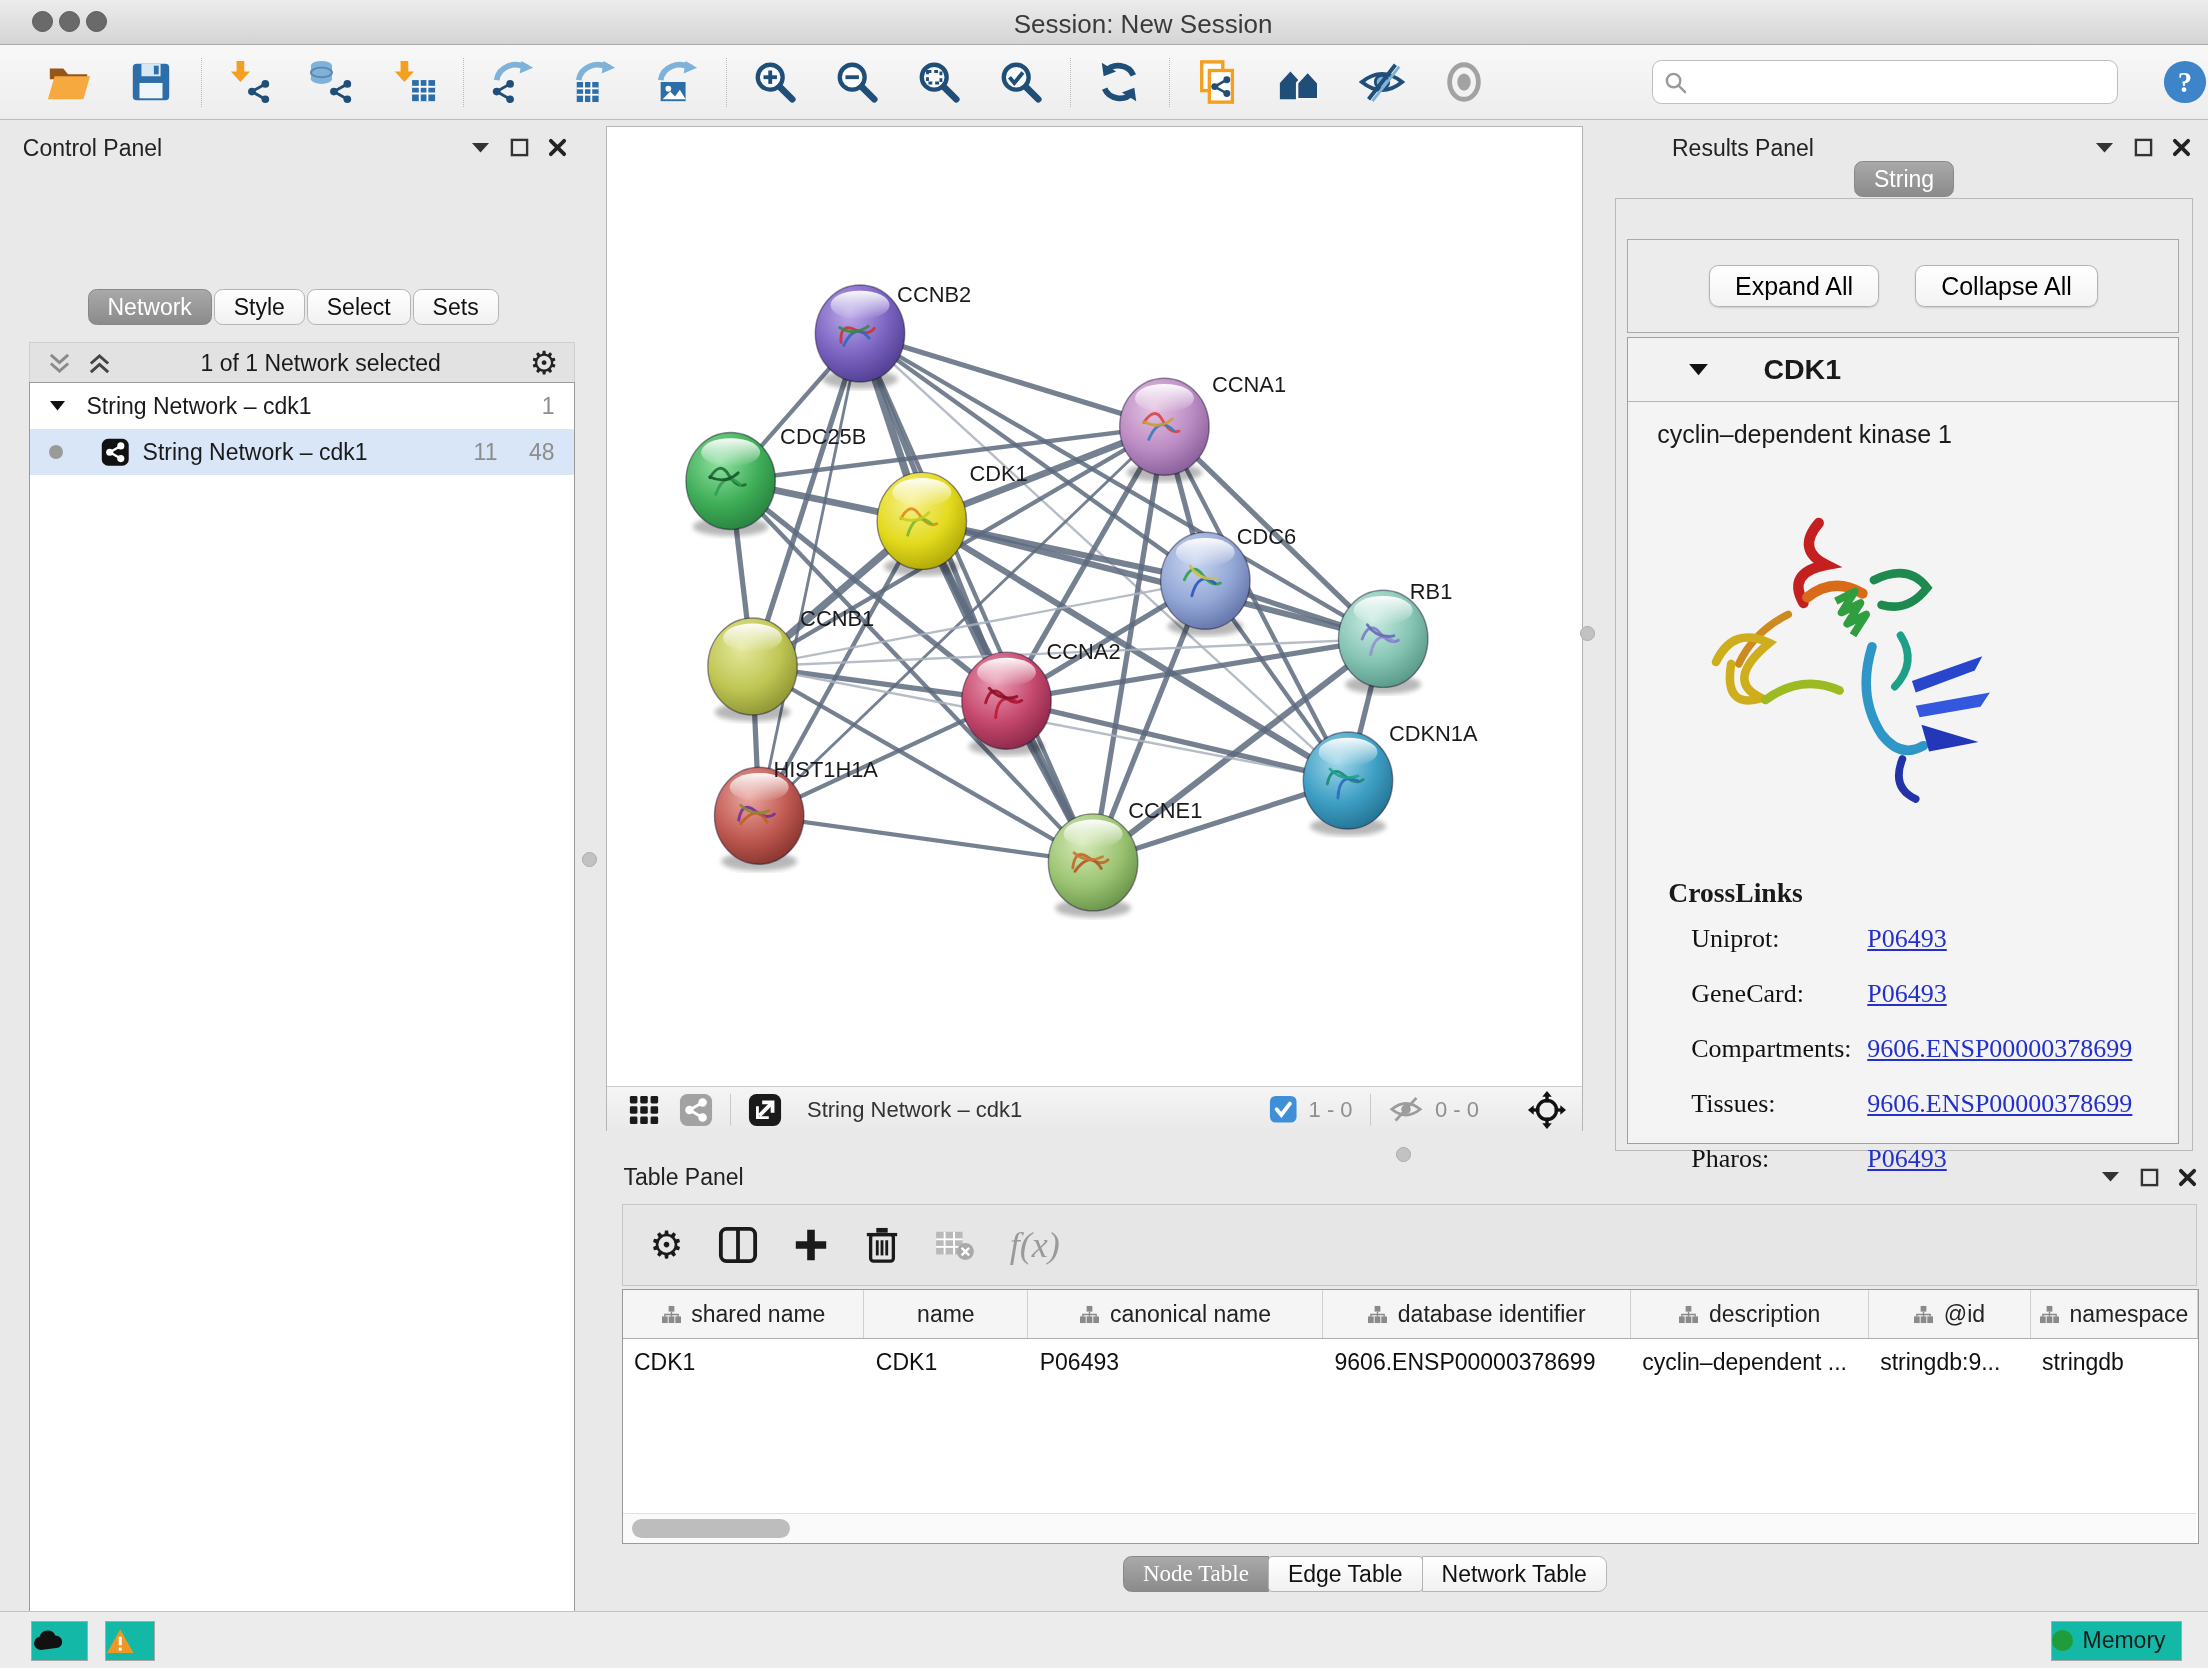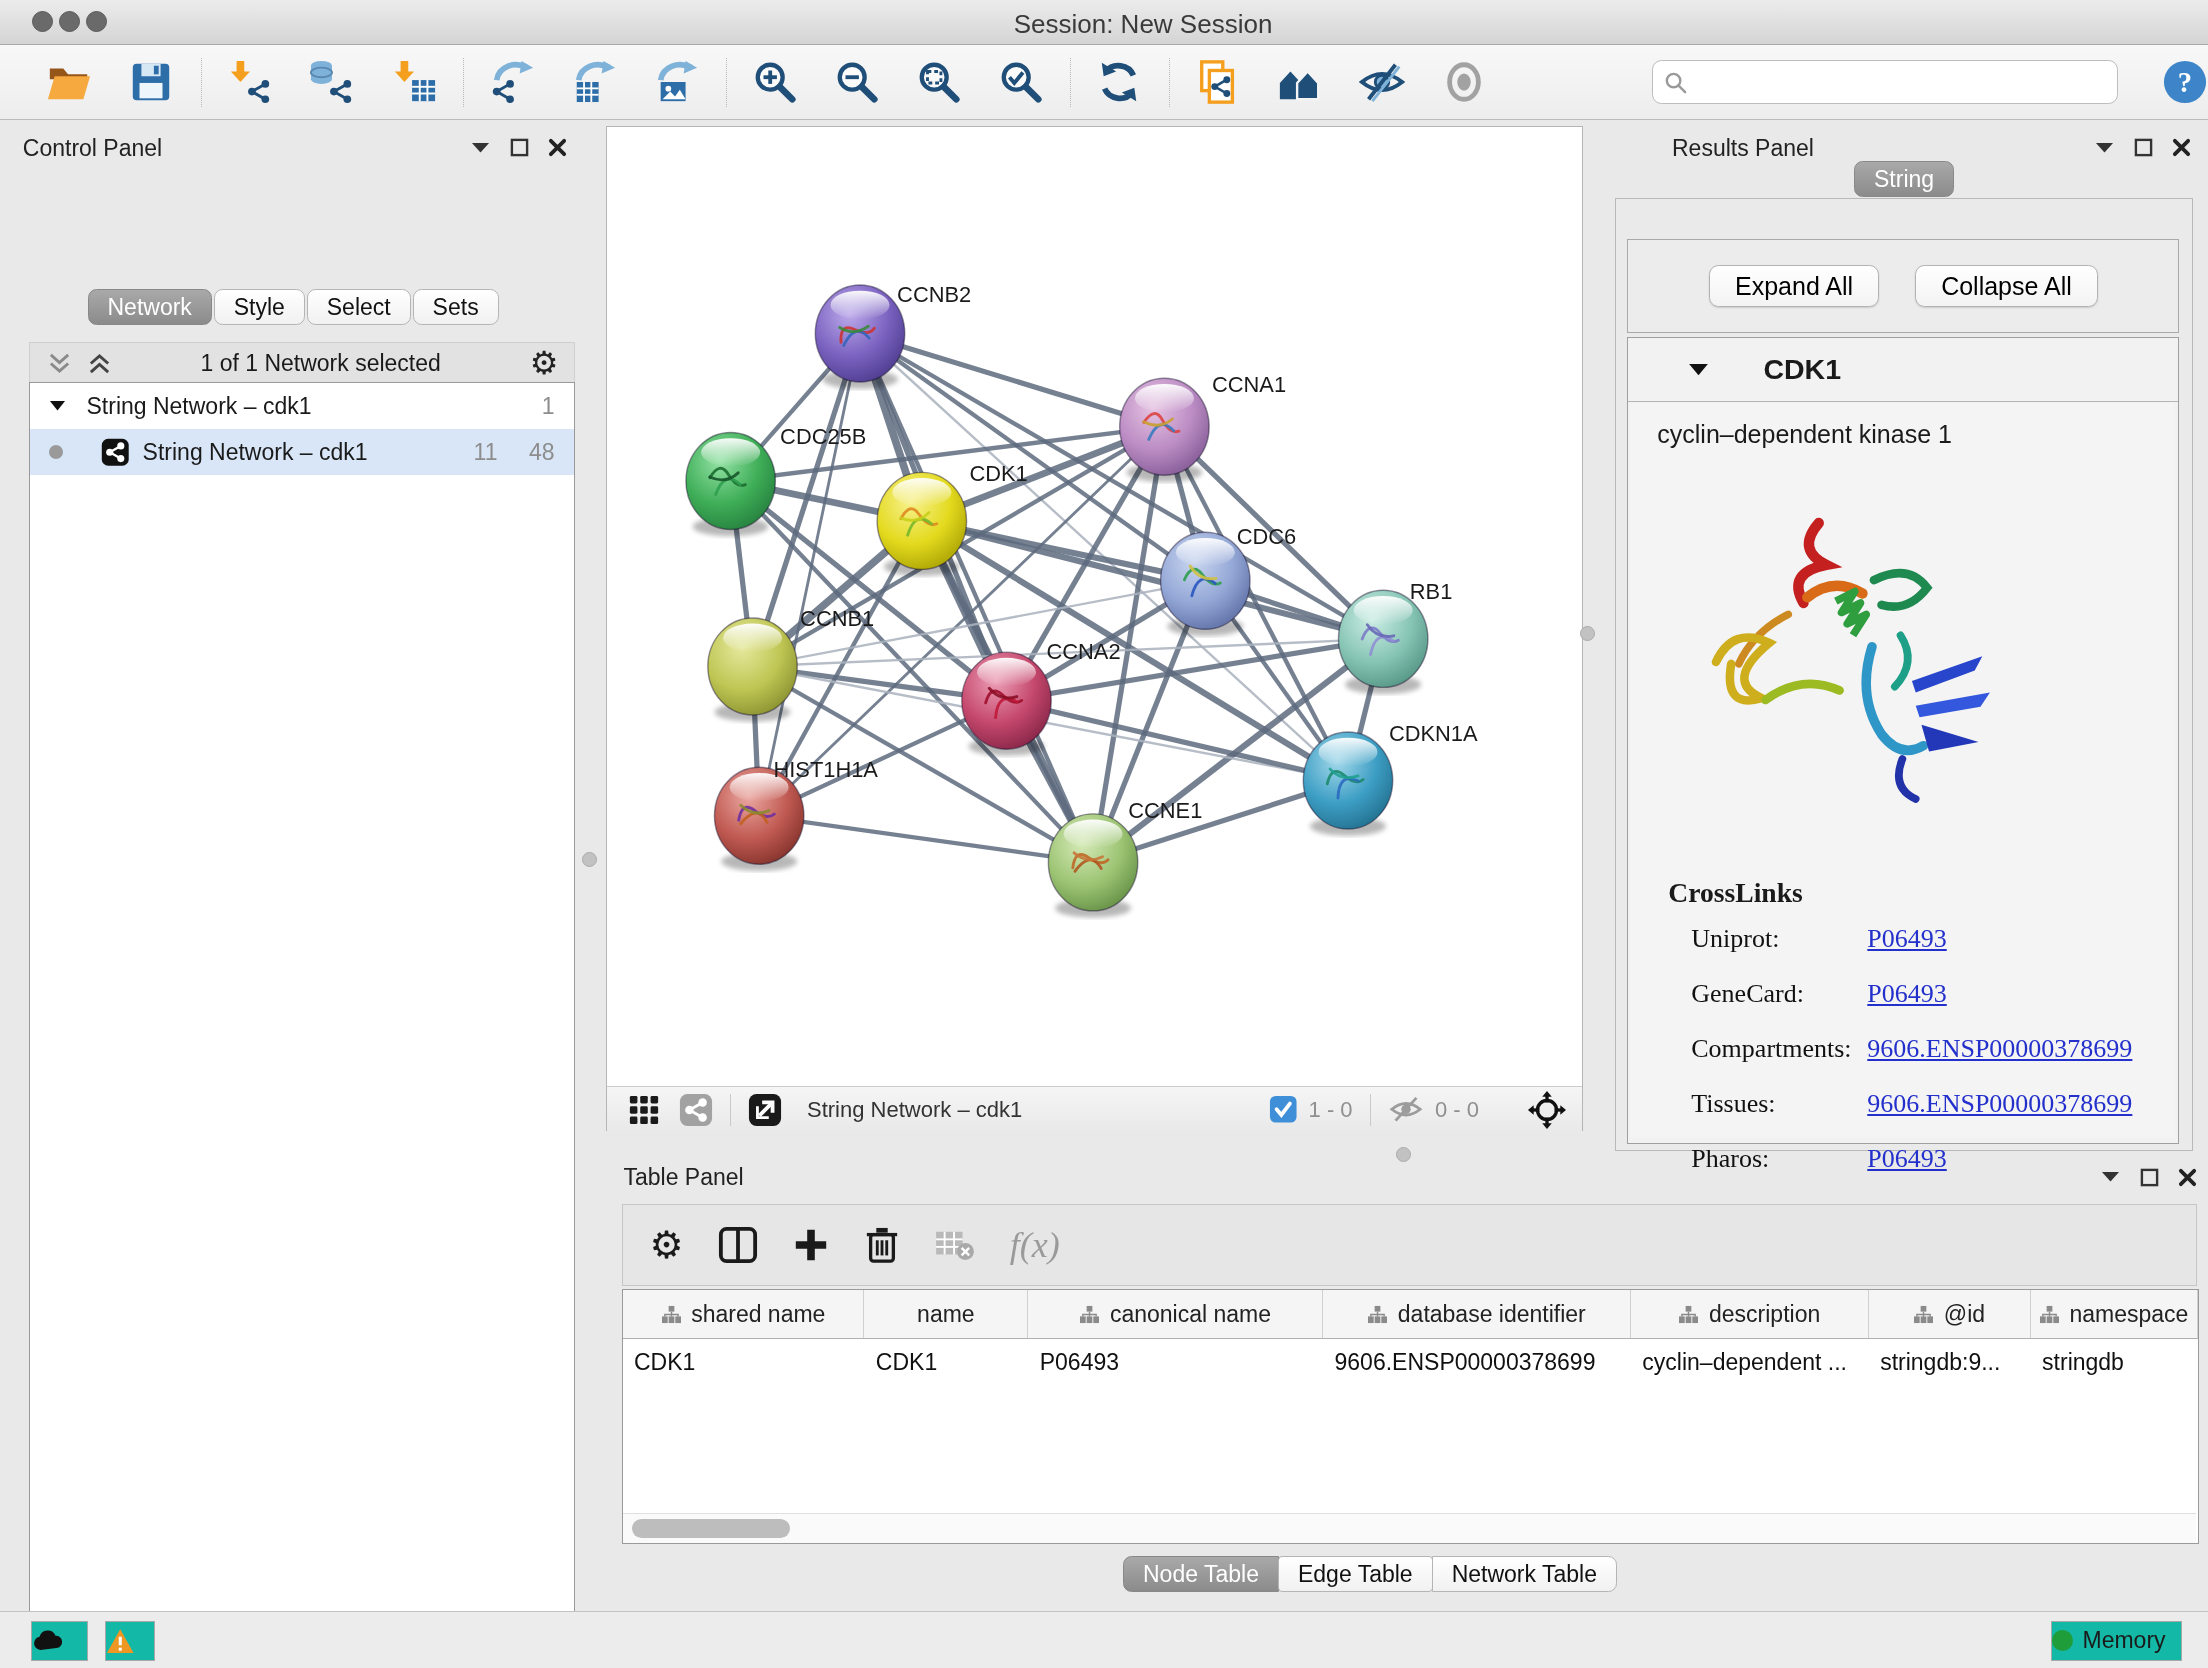--- a/index.html
+++ b/index.html
@@ -64,21 +64,21 @@
   #tp-header{display:flex;height:48px;background:#f5f5f5;border-bottom:1px solid #b0b0b0;}
   .th{display:flex;align-items:center;justify-content:center;gap:9.5px;font-size:23px;color:#222;
       border-right:1px solid #d0d0d0;box-sizing:border-box;overflow:hidden;white-space:nowrap;}
   #tp-row{display:flex;height:46px;}
   .td{font-size:23px;color:#101010;padding-left:11.4px;display:flex;align-items:center;
       box-sizing:border-box;overflow:hidden;white-space:nowrap;}
   #tp-scroll{left:0px;top:223px;width:1573px;height:28.5px;background:#fafafa;border-top:1px solid #e0e0e0;}
   #tp-thumb{left:9.5px;top:4.8px;width:158px;height:19px;background:#bdbdbd;border-radius:9.5px;}
   #tp-tabs{left:511px;top:396px;display:flex;}
   #tp-tabs .tab{border-radius:4px;margin-left:-1px;}
-  #tp-tabs .tab:first-child{border-radius:8.6px 0 0 8.6px;}
+  #tp-tabs .tab:first-child{border-radius:8.6px 0 0 8.6px;font-family:Liberation Serif, serif;}
   #tp-tabs .tab:last-child{border-radius:0 8.6px 8.6px 0;}
   
   #statusbar{left:0;top:1611px;width:2208px;height:57px;background:#ececec;border-top:1px solid #c2c2c2;}
   .sb-btn{height:38px;background:#14b8a6;border:1px solid #a8a8a8;display:flex;align-items:center;
      justify-content:flex-start;top:8.6px;}
   
   .grip{width:13.3px;height:13.3px;border-radius:50%;background:#c2c2c2;border:1px solid #ababab;}
   svg{display:block;}
 </style>
 </head>

